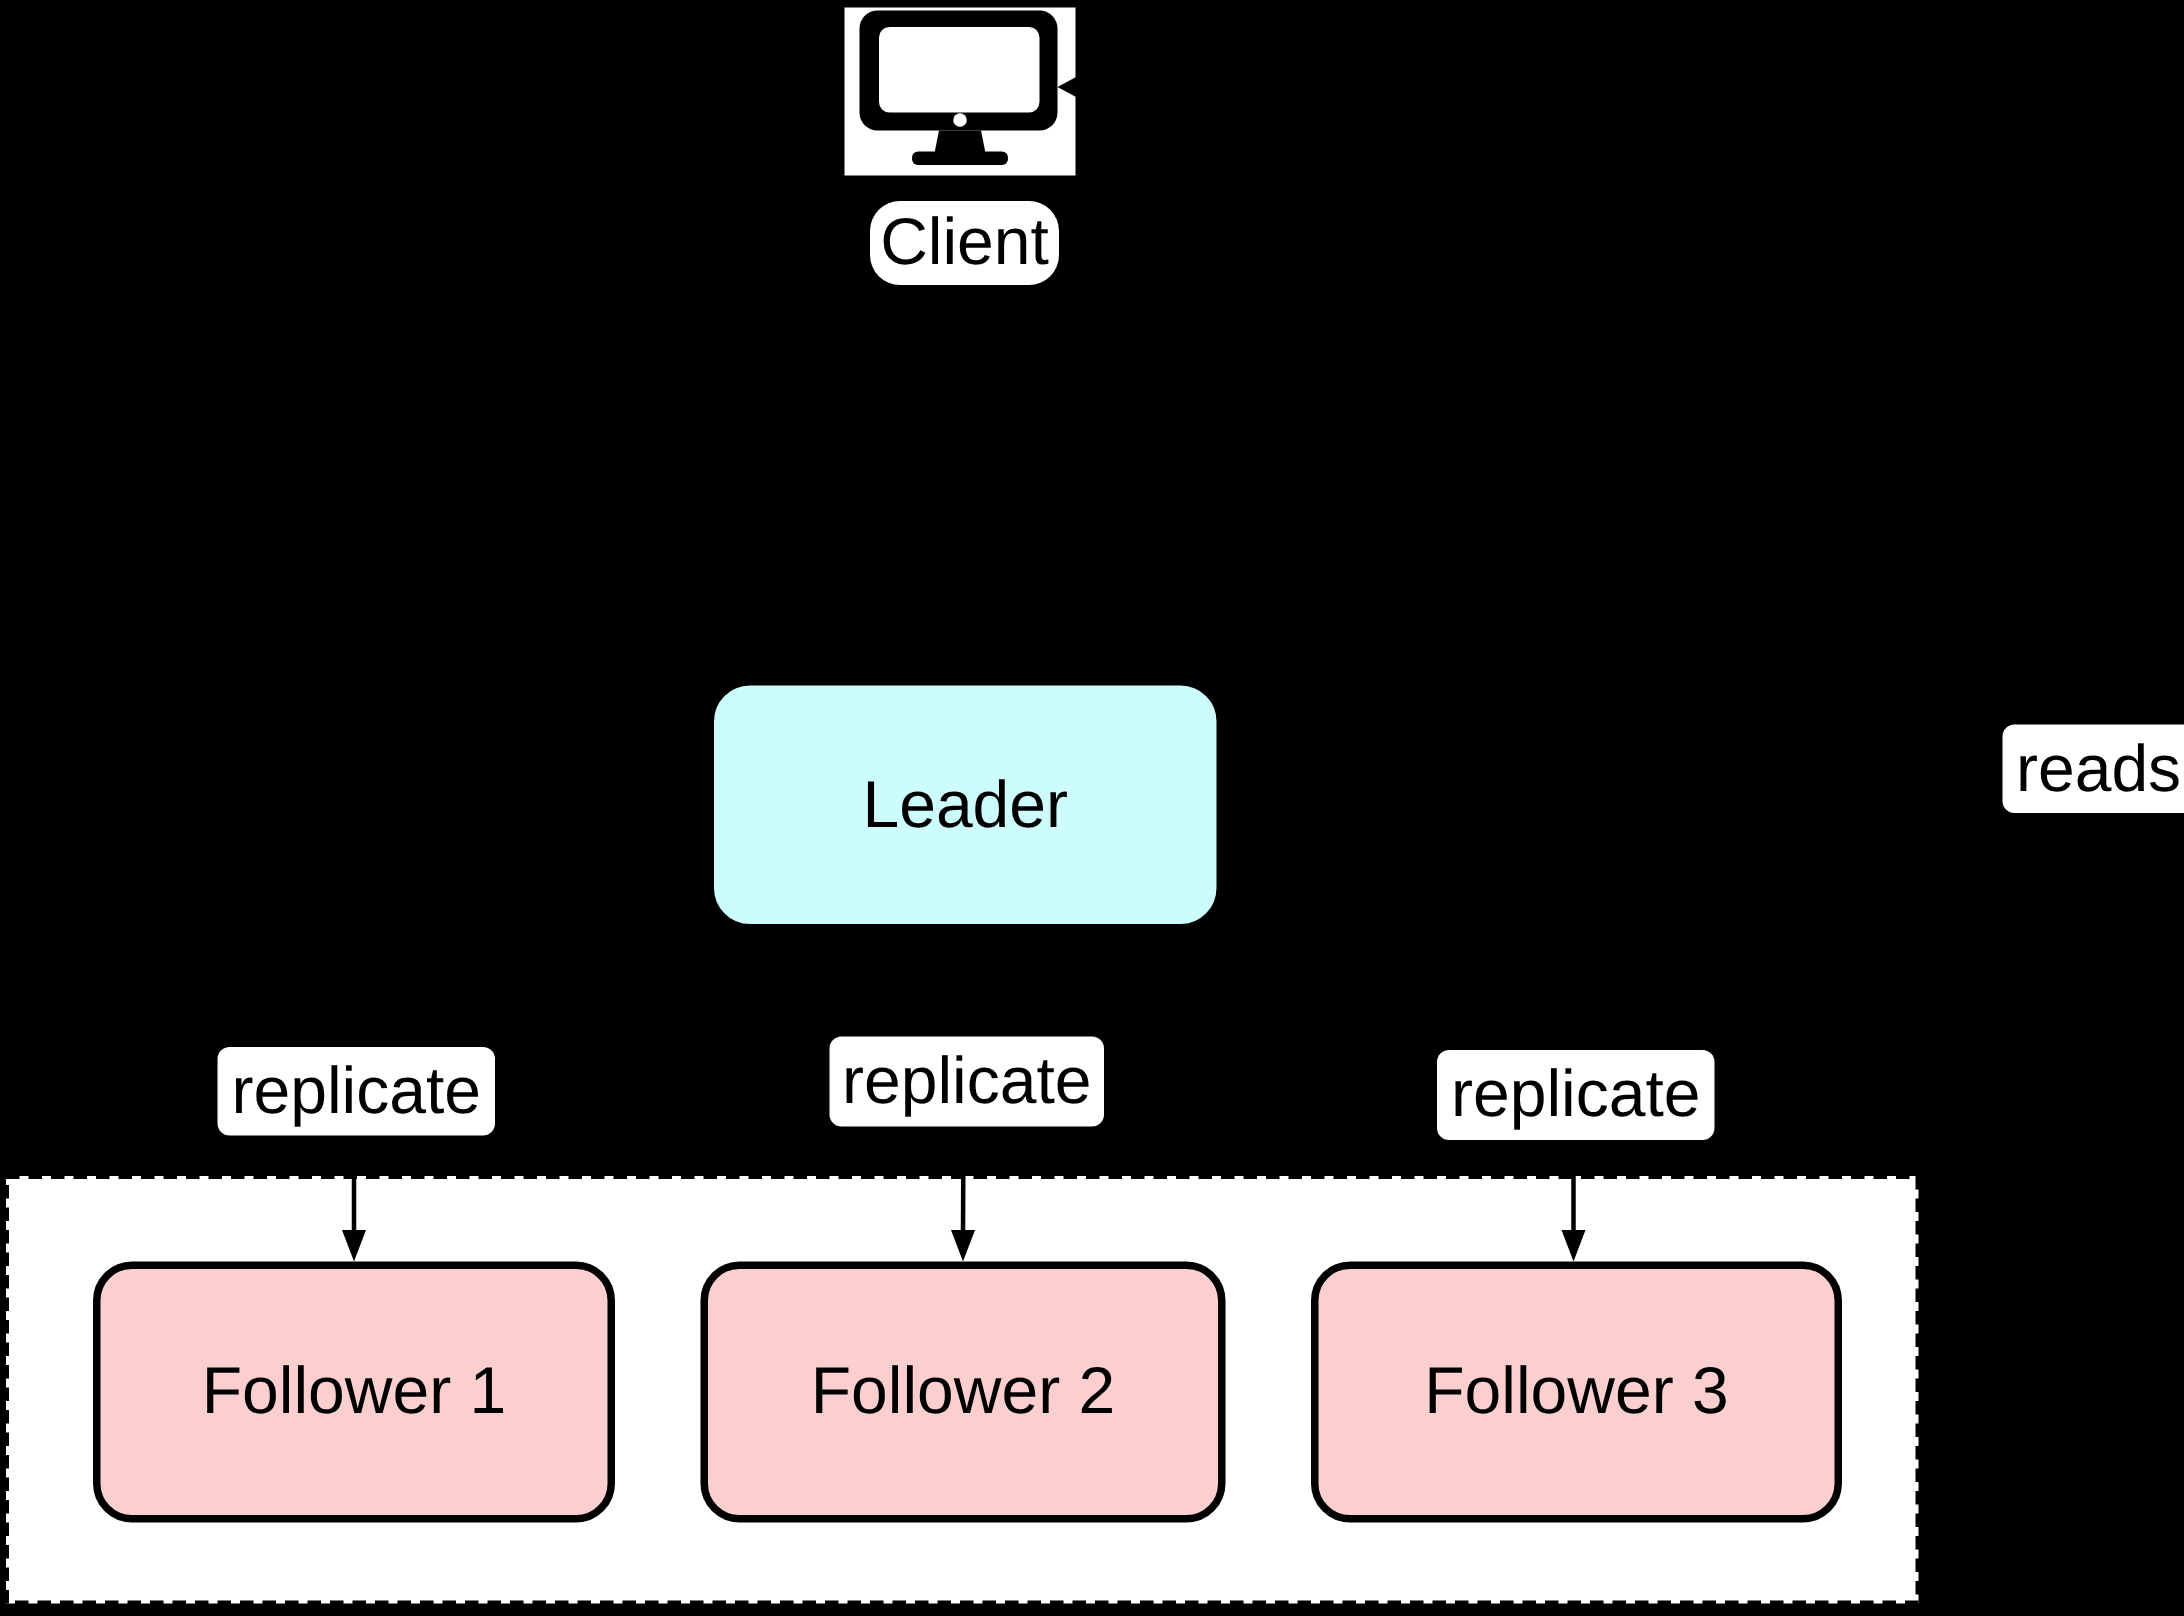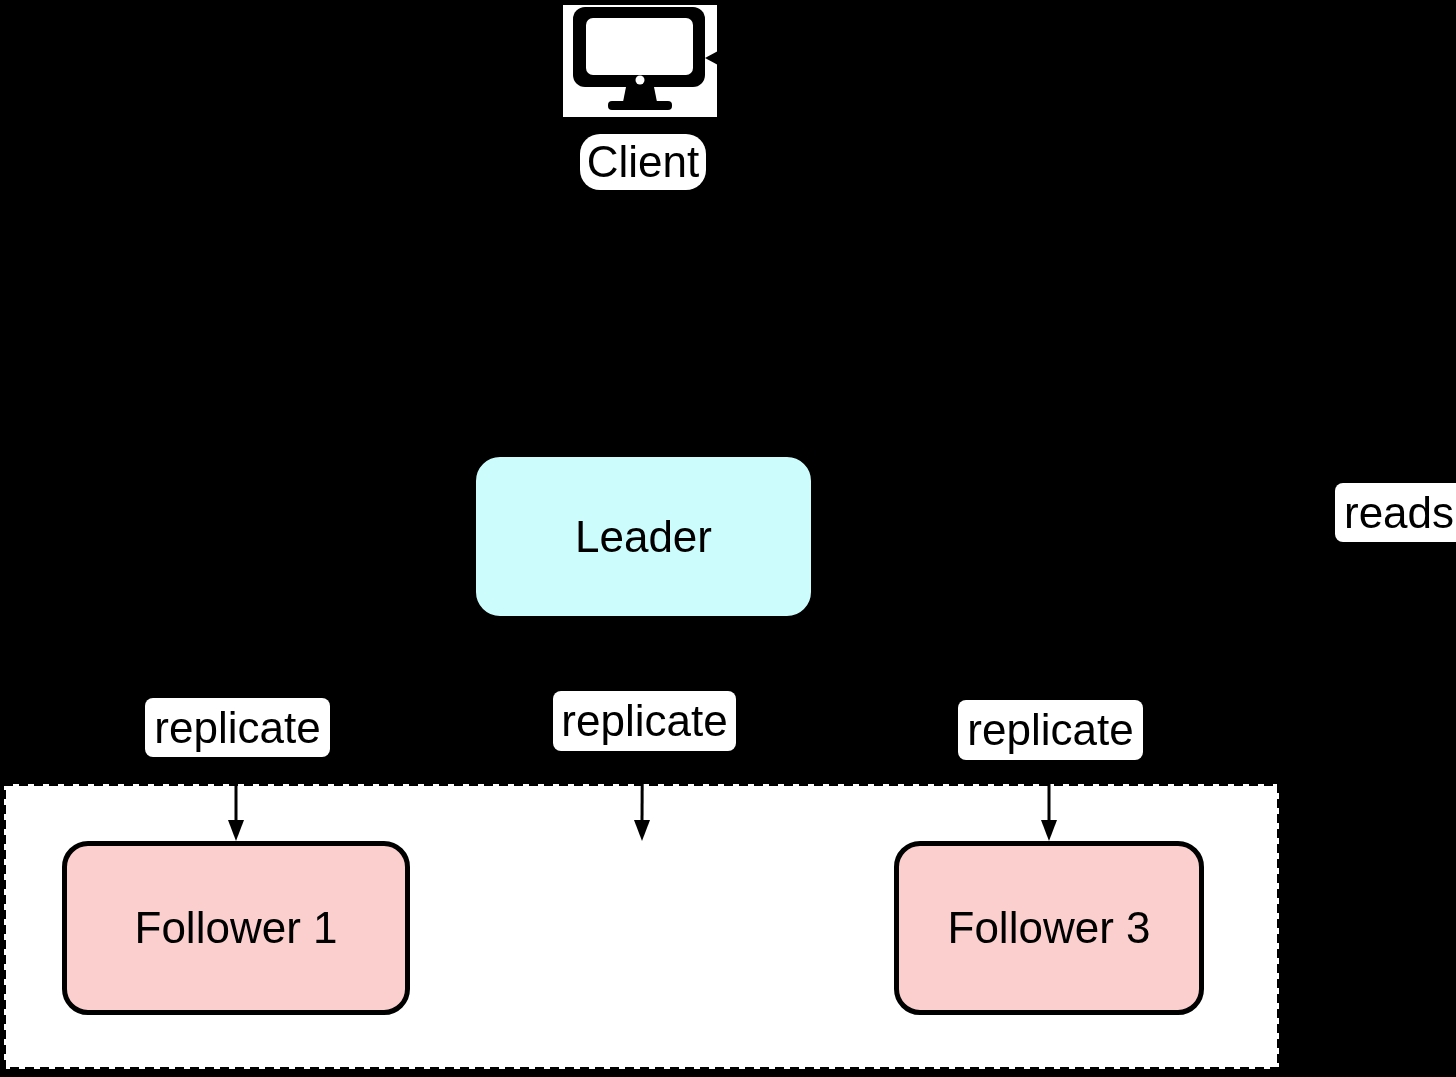--- a/index.html
+++ b/index.html
@@ -47,21 +47,21 @@
     border: 4px solid var(--node-border, #000000);
     border-radius: 28px;
   }
   .follower-node {
     background: var(--follower-fill, #fccfcf);
     border: 5px solid var(--node-border, #000000);
     border-radius: 26px;
   }
   .follower-1 { left: 62px;  top: 841px; width: 348px; height: 174px; }
   .follower-2 { left: 467px; top: 841px; width: 350px; height: 174px; }
-  .follower-3 { left: 894px; top: 841px; width: 310px; height: 174px; }
+  .follower-3 { left: 874px; top: 841px; width: 354px; height: 174px; }
 
   .label {
     position: absolute;
     box-sizing: border-box;
     background: var(--label-bg, #ffffff);
     color: var(--text, #000000);
     font-size: 44px;
     display: flex;
     align-items: center;
     justify-content: center;
@@ -103,20 +103,23 @@
     </svg>
   </div>
 
   <div class="node leader-node node-layer-item">
     <span>Leader</span>
   </div>
 
   <div class="node follower-node follower-1 node-layer-item">
     <span>Follower 1</span>
   </div>
+  <div class="node follower-node follower-2 node-layer-item">
+    <span>Follower 2</span>
+  </div>
   <div class="node follower-node follower-3 node-layer-item">
     <span>Follower 3</span>
   </div>
 
   <svg class="layer arrow-layer" viewBox="0 0 1456 1077">
     <g style="stroke:var(--arrow,#000000); fill:none; stroke-width:3;">
       <path d="M642 118 L642 452"></path>
       <path d="M643 620 L236 676 L236 822"></path>
       <path d="M643 620 L642 822"></path>
       <path d="M643 620 L1049 676 L1049 822"></path>

